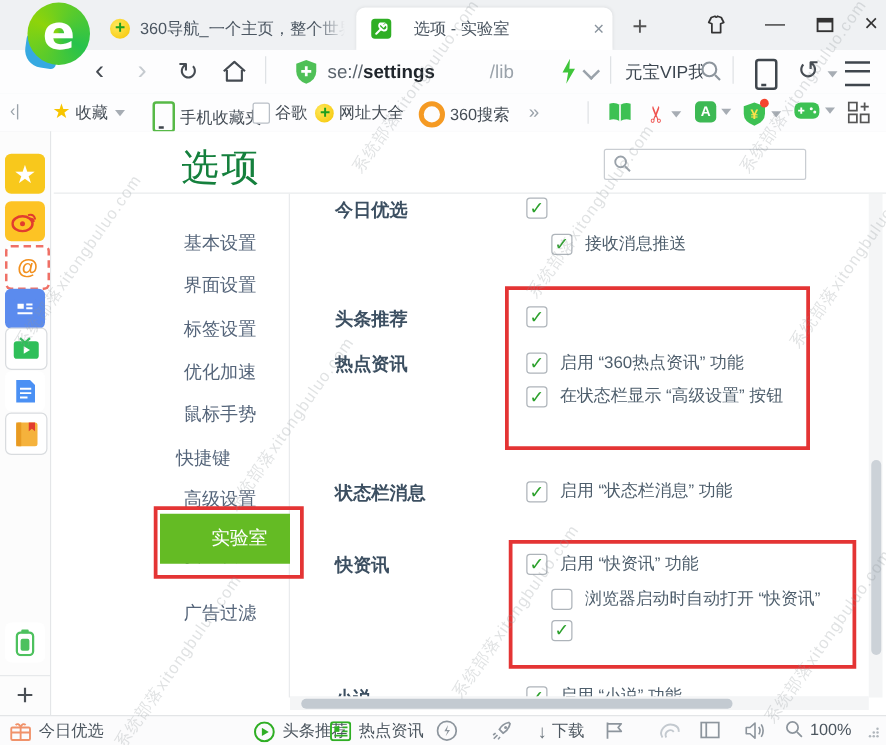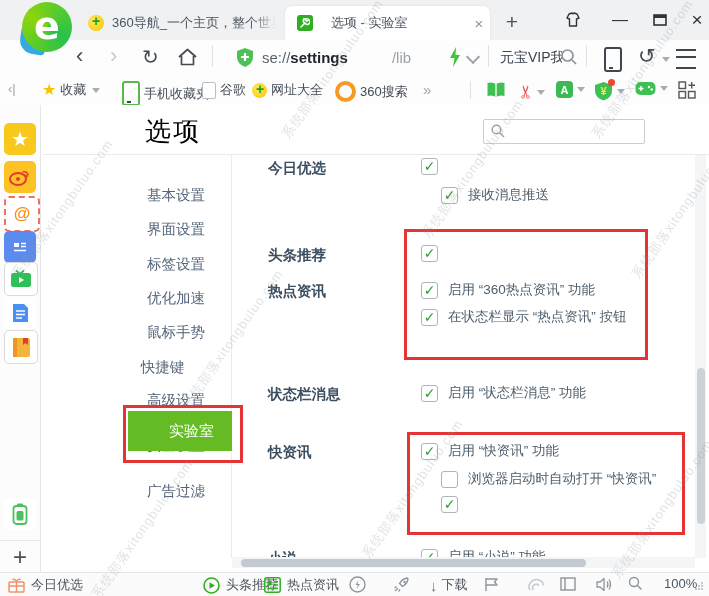--- a/index.html
+++ b/index.html
@@ -45,21 +45,21 @@
   .caret{width:0;height:0;border-left:4px solid transparent;border-right:4px solid transparent;border-top:5px solid #a7adb4;margin-left:2px;}
   .star{color:#f7c500;font-size:16px;line-height:14px;position:relative;}
   .docic{width:12px;height:15px;border:1px solid #b9bfc6;border-radius:2px;background:#fff;}
   .ring{width:13px;height:13px;border:4px solid #f59a23;border-radius:50%;}
   .greensq{width:17px;height:17px;background:#3db954;border-radius:4px;color:#fff;font-size:11px;font-weight:bold;display:flex;align-items:center;justify-content:center;}
   
   .sidebar{left:0;top:105px;width:40px;height:467px;background:#fcfcfc;border-right:1px solid #e4e6e8;}
   .sbic{left:4px;width:32px;height:32px;border-radius:5px;display:flex;align-items:center;justify-content:center;font-size:17px;}
   
   .page{left:41px;top:105px;width:668px;height:467px;background:#fff;}
-  .pgtitle{left:145px;top:114px;font-size:26px;color:#000000;letter-spacing:2px;}
+  .pgtitle{left:145px;top:114px;font-size:30px;color:#15803d;letter-spacing:2px;}
   .pgsearch{left:483px;top:119px;width:160px;height:23px;border:1px solid #c9cdd2;border-radius:2px;background:#fff;}
   .hline{left:43px;top:154px;width:666px;height:1px;background:#e9ebed;}
   .vline{left:231px;top:155px;width:1px;height:403px;background:#e9ebed;}
   .menuitem{left:120px;width:112px;height:22px;font-size:14.5px;color:#55657a;text-align:right;padding-right:27px;box-sizing:border-box;line-height:22px;}
   .menuactive{left:128px;top:411px;width:104px;height:40px;background:#64bb24;color:#fff;font-size:15px;
       text-align:right;padding-right:18px;box-sizing:border-box;line-height:40px;z-index:5;}
   .seclabel{left:268px;font-size:14.5px;font-weight:bold;color:#3c4f61;}
   .cbrow{display:flex;align-items:center;gap:10px;}
   .cbox{width:17px;height:17px;background:#fff;border:1px solid #aeb4ba;border-radius:3px;box-sizing:border-box;
         color:transparent;font-size:14px;font-weight:bold;line-height:15px;text-align:center;flex:none;}
@@ -337,21 +337,21 @@
   <span class="cbox checked">✓</span>
 </div>
 
 <div class="abs seclabel" style="top:282px;">热点资讯</div>
 <div class="abs cbrow" style="left:421px;top:281px;">
   <span class="cbox checked">✓</span>
   <span class="cbtext">启用 “360热点资讯” 功能</span>
 </div>
 <div class="abs cbrow" style="left:421px;top:308px;">
   <span class="cbox checked">✓</span>
-  <span class="cbtext">在状态栏显示 “热点资讯” 按钮</span>
+  <span class="cbtext">在状态栏显示 “高级设置” 按钮</span>
 </div>
 
 <div class="abs seclabel" style="top:385px;">状态栏消息</div>
 <div class="abs cbrow" style="left:421px;top:384px;">
   <span class="cbox checked">✓</span>
   <span class="cbtext">启用 “状态栏消息” 功能</span>
 </div>
 
 <div class="abs seclabel" style="top:443px;">快资讯</div>
 <div class="abs cbrow" style="left:421px;top:442px;">
@@ -458,21 +458,21 @@
     </svg>
 </div>
 
 <div class="abs" style="left:595px;top:577px;">
   <svg width="18" height="15" viewBox="0 0 18 15">
       <path d="M2 5 H5 L9 1.5 V13.5 L5 10 H2 Z" fill="none" stroke="#8d959d" stroke-width="1.3" stroke-linejoin="round"></path>
       <path d="M12 4.5 Q14 7.5 12 10.5 M14 2.5 Q17 7.5 14 12.5" fill="none" stroke="#8d959d" stroke-width="1.3"></path>
     </svg>
 </div>
 
-<div class="abs stitem" style="left:628px;gap:21px;">
+<div class="abs stitem" style="left:628px;gap:5px;">
   <svg width="15" height="15" viewBox="0 0 15 15">
       <circle cx="6" cy="6" r="4.5" fill="none" stroke="#8d959d" stroke-width="1.4"></circle>
       <path d="M9.5 9.5 L13.5 13.5" stroke="#8d959d" stroke-width="1.4"></path>
     </svg>
   <span>100%</span>
 </div>
 
 <div class="abs" style="left:694px;top:581px;">
   <svg width="10" height="10" viewBox="0 0 10 10">
       <circle cx="8" cy="2" r="1" fill="#b0b6bc"></circle>

